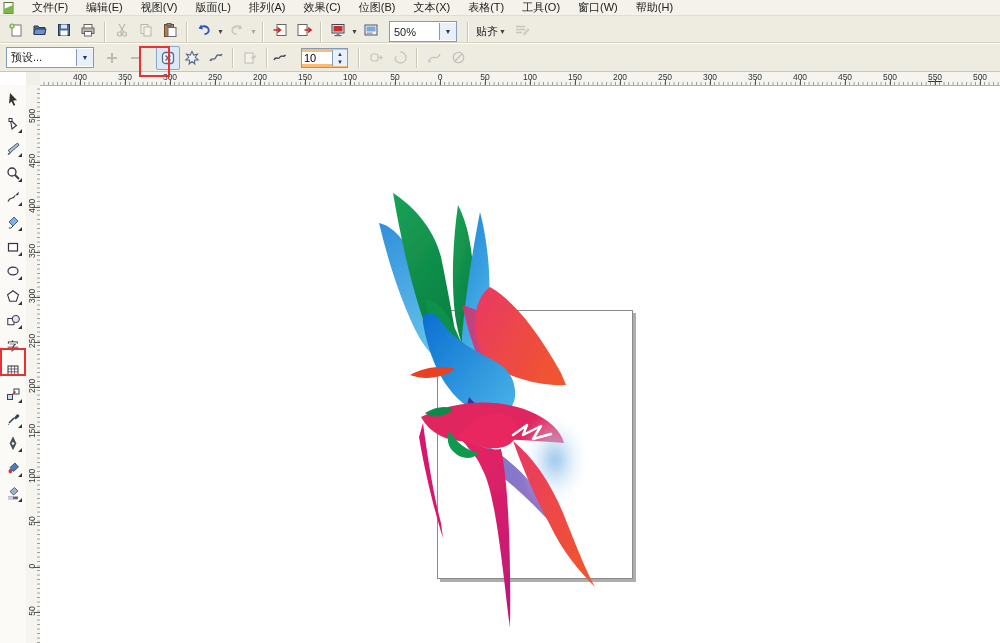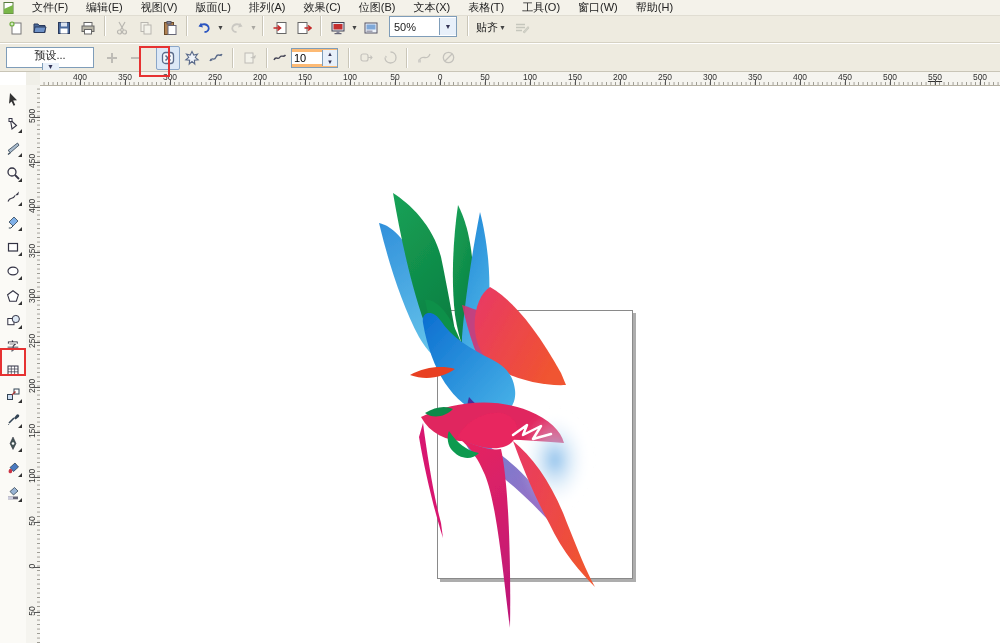--- a/index.html
+++ b/index.html
@@ -5,36 +5,36 @@
   html,body{margin:0;padding:0;}
   body{font-family:"Liberation Sans","DejaVu Sans",sans-serif;background:#fff;}
   .app{position:relative;width:1000px;height:643px;overflow:hidden;background:#fff;
        font-size:11px;color:#222;}
   
   .menubar{position:absolute;left:0;top:0;width:1000px;height:15px;background:#f4f2ea;
            border-bottom:1px solid #e0ddd2;display:flex;align-items:center;}
   .appicon{width:12px;height:12px;margin:0 8px 0 3px;}
   .menu-item{padding:0 9px;height:15px;line-height:15px;cursor:default;text-align:center;}
   .toolbar{position:absolute;left:0;top:16px;width:1000px;height:27px;background:#eeebe0;
-           border-bottom:1px solid #d6d2c4;display:flex;align-items:flex-start;padding-left:4px;box-sizing:border-box;}
+           border-bottom:1px solid #d6d2c4;display:flex;align-items:flex-end;padding-left:4px;box-sizing:border-box;}
   .propbar{position:absolute;left:0;top:44px;width:1000px;height:28px;background:#eeebe0;
            border-bottom:1px solid #c9c5b7;display:flex;align-items:center;padding-left:6px;box-sizing:border-box;}
   .tbtn{width:22px;height:22px;display:flex;align-items:center;justify-content:center;
         border:1px solid transparent;border-radius:2px;flex:0 0 auto;}
   .tbtn.disabled{opacity:.35;filter:grayscale(.8);}
   .tbtn.pressed{background:#dce8f6;border-color:#8aa6c8;}
   .drop{width:9px;height:22px;display:flex;align-items:center;justify-content:center;
         color:#444;font-size:7px;flex:0 0 auto;}
   .sep{width:1px;height:20px;background:#cac6b8;border-right:1px solid #fff;margin:0 4px;flex:0 0 auto;}
   .combo{height:19px;background:#fff;border:1px solid #7f9db9;display:flex;align-items:center;
          font-size:11px;flex:0 0 auto;}
   .combo .cval{padding:0 4px;flex:1;}
   .combo .cbtn{width:16px;height:17px;background:#e8f0fa;border-left:1px solid #7f9db9;
                display:flex;align-items:center;justify-content:center;font-size:7px;color:#335;}
-  .spin{height:18px;background:#fdba74;border:1px solid #7f9db9;display:flex;align-items:center;flex:0 0 auto;}
+  .spin{height:18px;background:#fdba74;border:1px solid #7f9db9;display:flex;align-items:center;flex:0 0 auto;margin-left:10px;}
   .spin input{width:26px;border:0;font-size:11px;padding:0 2px;outline:none;font-family:inherit;}
   .spin .arrows{width:14px;display:flex;flex-direction:column;border-left:1px solid #7f9db9;}
   .spin .arrows div{height:8px;font-size:6px;line-height:8px;text-align:center;background:#e8f0fa;color:#335;}
   .snap{display:flex;align-items:center;padding:0 3px;height:22px;flex:0 0 auto;}
   
   .corner{position:absolute;left:26px;top:72px;width:14px;height:13px;background:#f0efe8;
           border-right:1px solid #b4b0a2;border-bottom:1px solid #b4b0a2;}
   .hruler{position:absolute;left:40px;top:72px;width:960px;height:13px;background:#f5f4ef;
           border-bottom:1px solid #b4b0a2;
           background-image:repeating-linear-gradient(to right,transparent 0,transparent 3.6px,#9a9890 3.6px,#9a9890 4.5px);
@@ -197,21 +197,21 @@
     </div>
     <div class="tbtn disabled">
       <svg width="16" height="16" viewBox="0 0 16 16">
         <path d="M2 4.5 h9 M2 7.5 h9 M2 10.5 h6" stroke="#6a8a6a" stroke-width="1.4"></path>
         <path d="M9 12 L14 6.5 L15 8 L10.5 13 Z" fill="#8fae7c" stroke="#567a4c" stroke-width=".6"></path>
       </svg>
     </div>
   </div>
 
   <div class="propbar">
-    <div class="combo" style="width:86px;flex-direction:column;">
+    <div class="combo" style="width:86px;">
       <span class="cval">预设...</span>
       <span class="cbtn">▼</span>
     </div>
     <div class="tbtn disabled" style="margin-left:6px;">
       <svg width="14" height="14" viewBox="0 0 14 14">
         <path d="M7 2 v10 M2 7 h10" stroke="#667" stroke-width="2"></path>
       </svg>
     </div>
     <div class="tbtn disabled">
       <svg width="14" height="14" viewBox="0 0 14 14">

